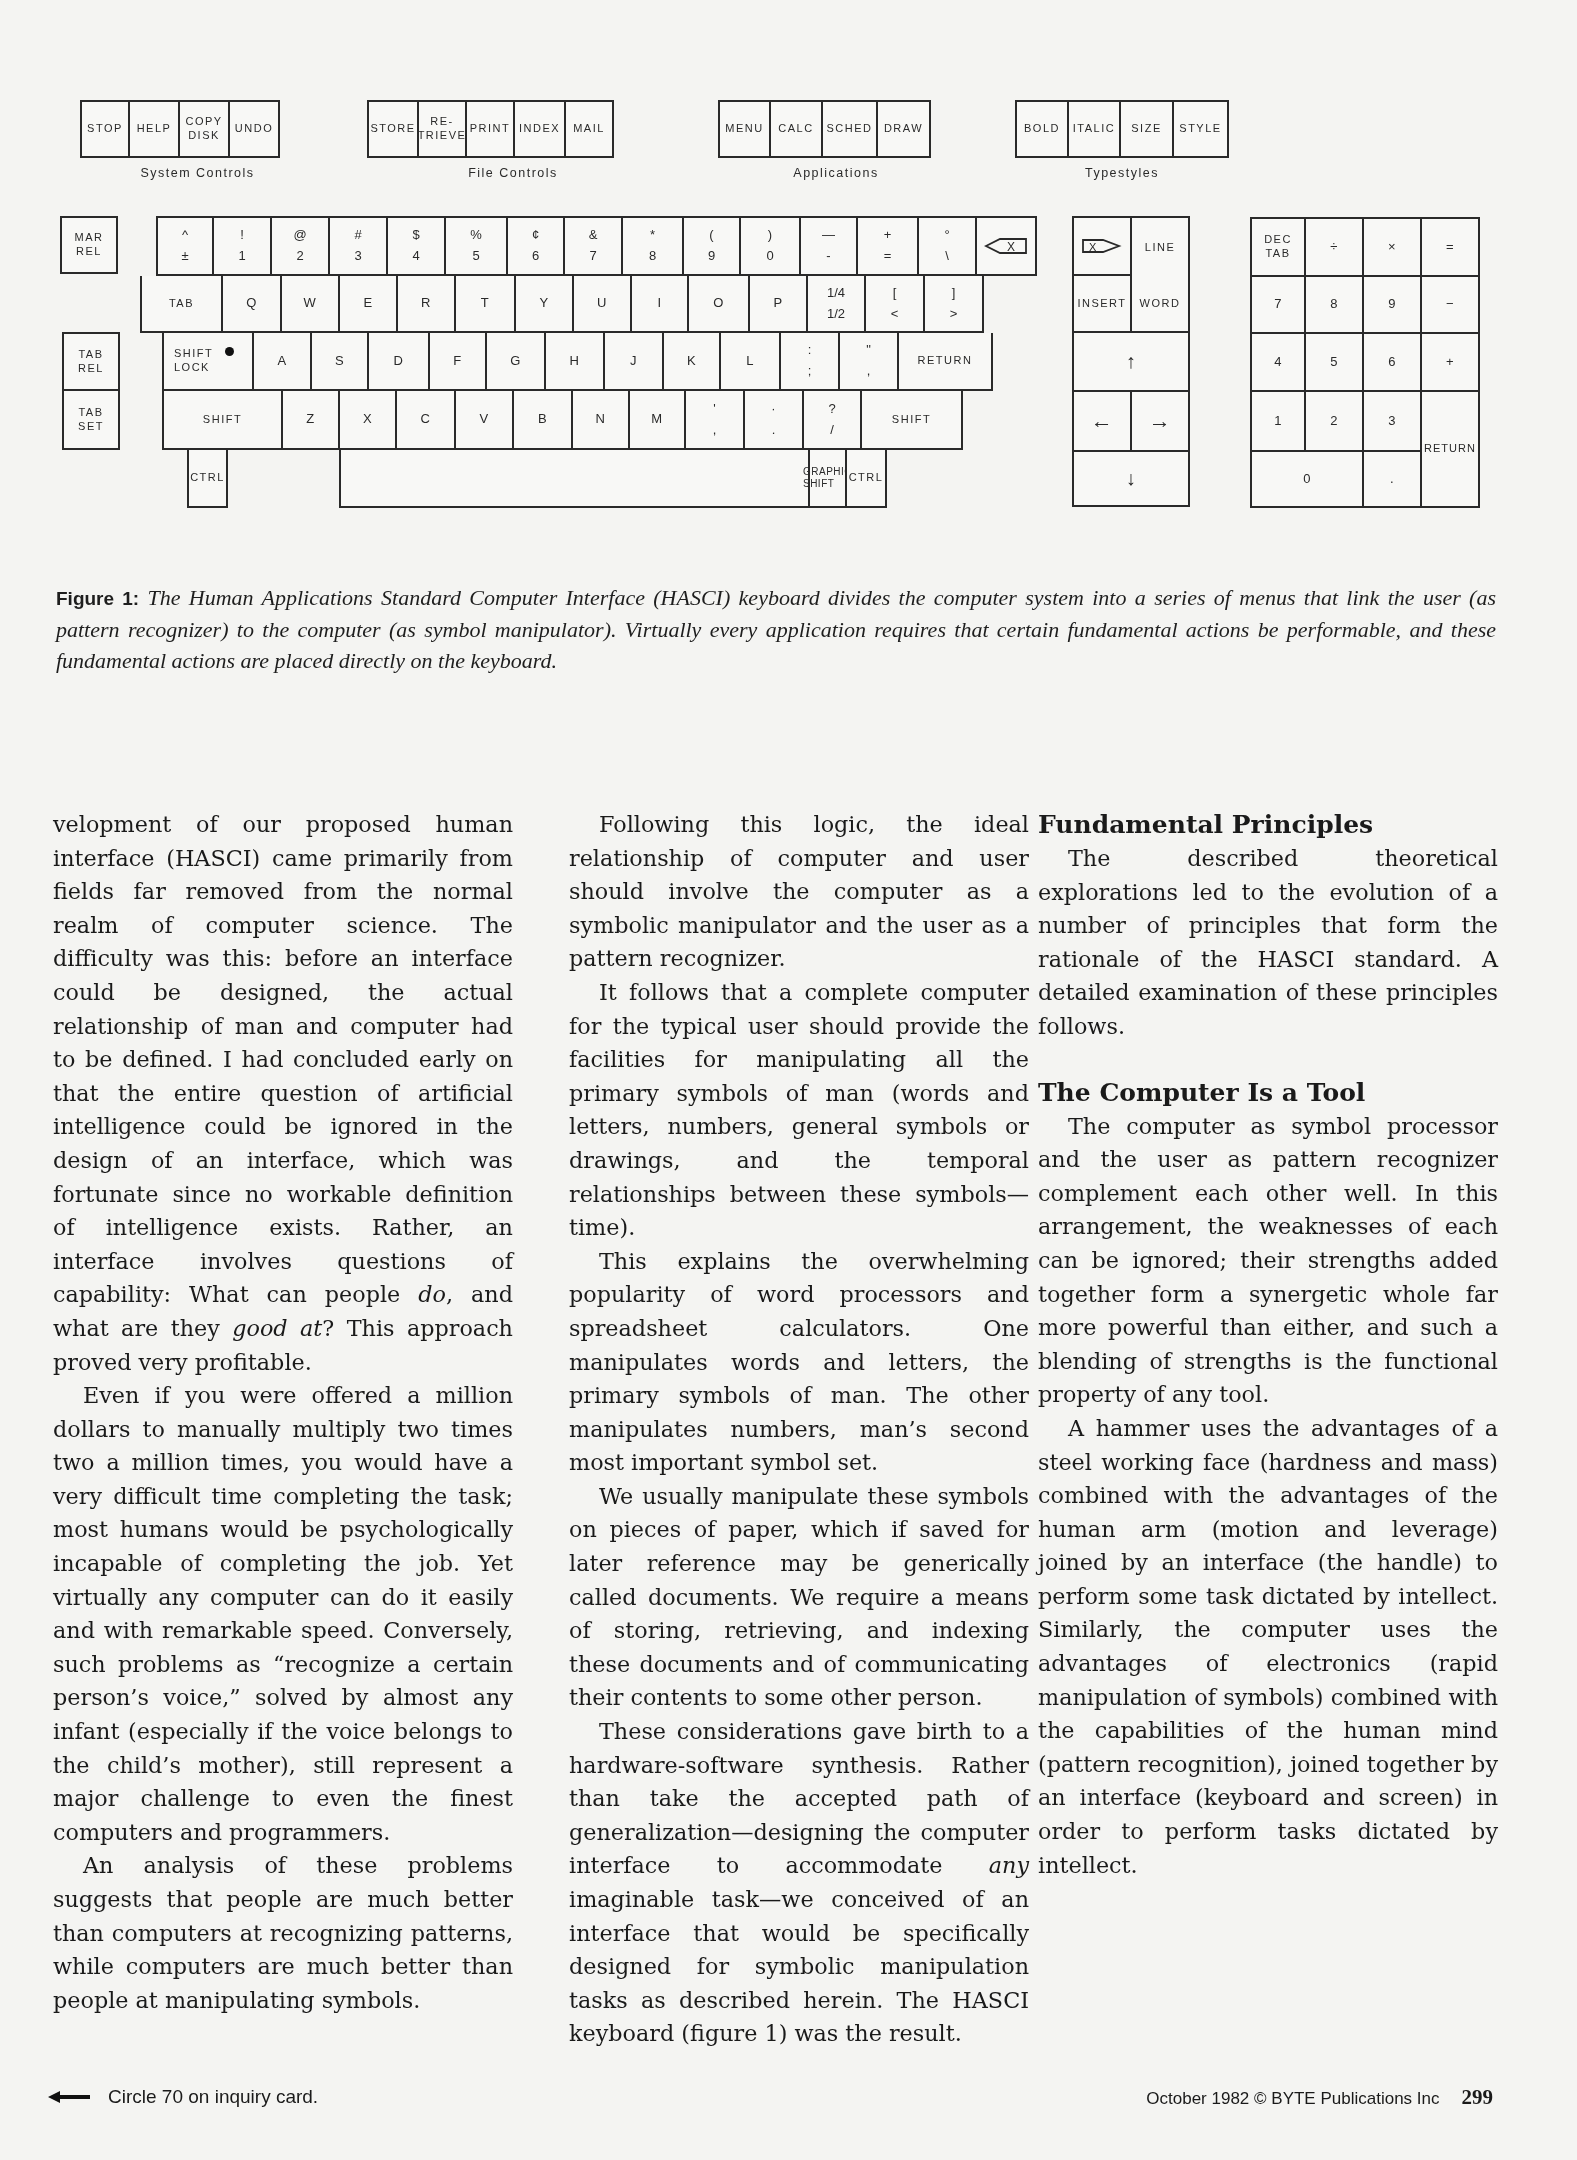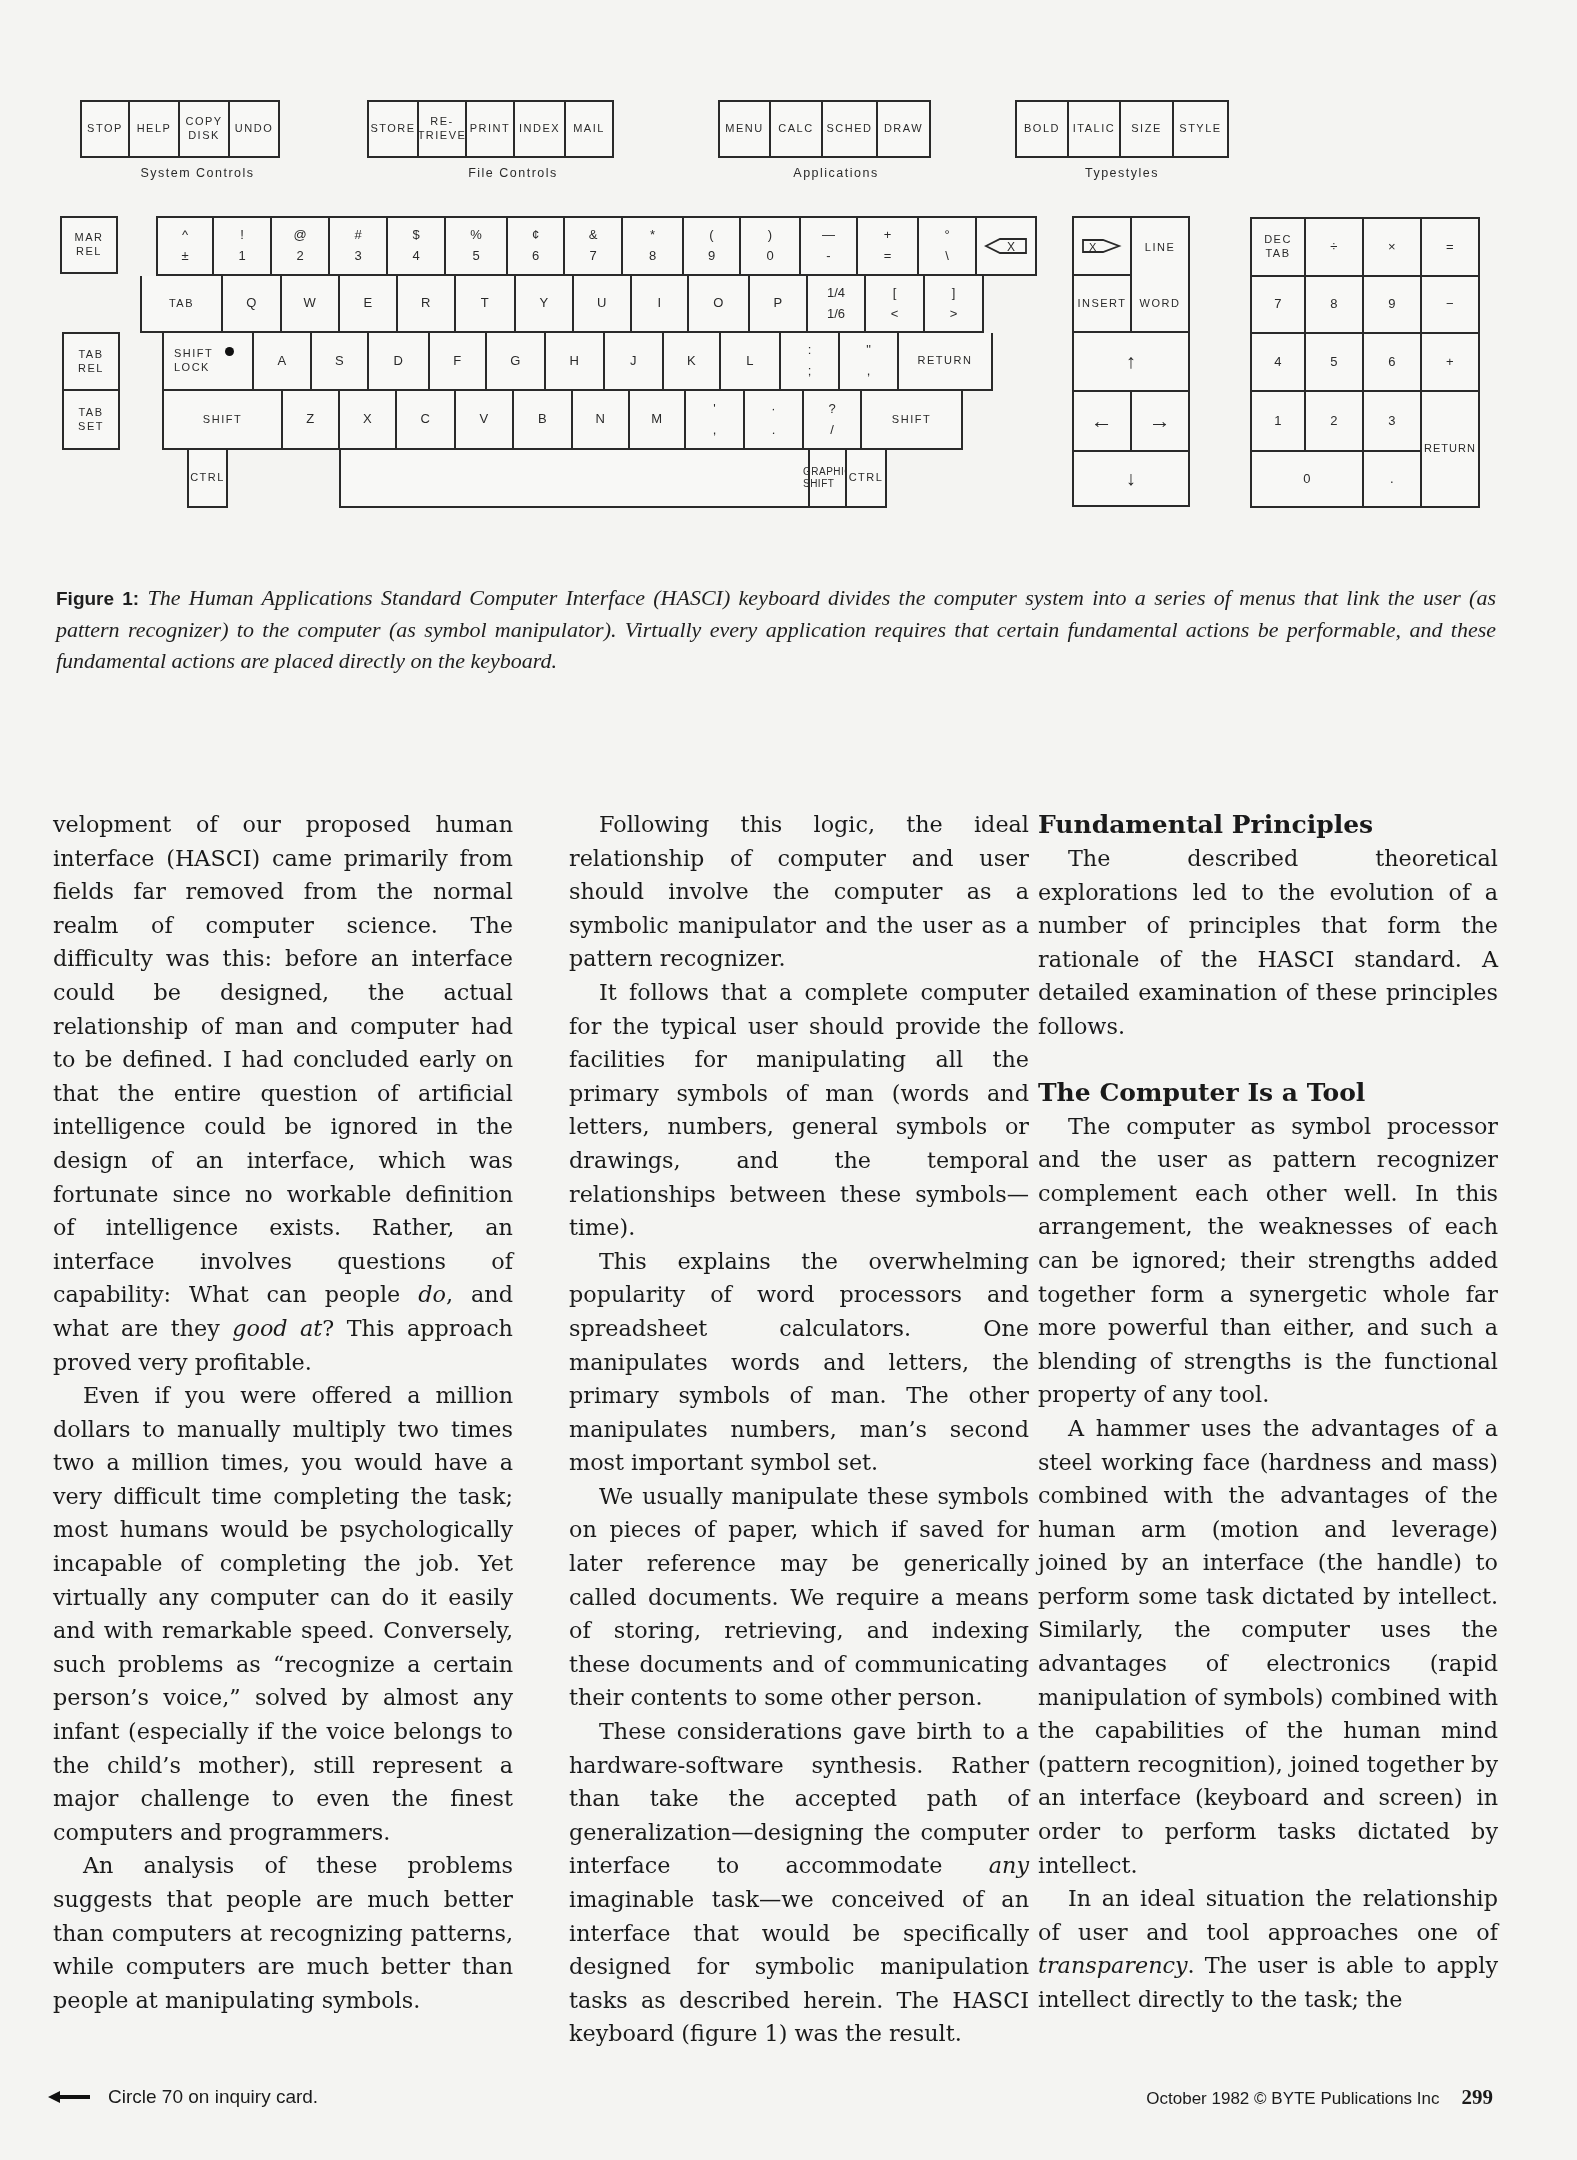--- a/index.html
+++ b/index.html
@@ -234,21 +234,21 @@
         <span>I</span>
       </div>
       <div class="key notb nolb big" style="left: 689px; top: 276px; width: 61px; height: 57px;">
         <span>O</span>
       </div>
       <div class="key notb nolb big" style="left: 750px; top: 276px; width: 58px; height: 57px;">
         <span>P</span>
       </div>
       <div class="key notb nolb two" style="left: 808px; top: 276px; width: 58px; height: 57px;">
         <span>1/4</span>
-        <span>1/6</span>
+        <span>1/2</span>
       </div>
       <div class="key notb nolb two" style="left: 866px; top: 276px; width: 59px; height: 57px;">
         <span>[</span>
         <span>&lt;</span>
       </div>
       <div class="key notb nolb two" style="left: 925px; top: 276px; width: 59px; height: 57px;">
         <span>]</span>
         <span>&gt;</span>
       </div>
       <div class="key notb" style="left: 162px; top: 333px; width: 92px; height: 58px;">
@@ -456,21 +456,20 @@
   <p class="ind">We usually manipulate these symbols on pieces of paper, which if saved for later reference may be generically called documents. We require a means of storing, retrieving, and indexing these documents and of communicating their contents to some other person.</p>
   <p class="ind"><span>These considerations gave birth to a hardware-software synthesis. Rather than take the accepted path of generalization—designing the computer interface to accommodate </span><em>any</em><span> imaginable task—we conceived of an interface that would be specifically designed for symbolic manipulation tasks as described herein. The HASCI keyboard (figure 1) was the result.</span></p>
 </div>
 
 <div class="col c3">
   <h2>Fundamental Principles</h2>
   <p class="ind">The described theoretical explorations led to the evolution of a number of principles that form the rationale of the HASCI standard. A detailed examination of these principles follows.</p>
   <h2 class="gap">The Computer Is a Tool</h2>
   <p class="ind">The computer as symbol processor and the user as pattern recognizer complement each other well. In this arrangement, the weaknesses of each can be ignored; their strengths added together form a synergetic whole far more powerful than either, and such a blending of strengths is the functional property of any tool.</p>
   <p class="ind">A hammer uses the advantages of a steel working face (hardness and mass) combined with the advantages of the human arm (motion and leverage) joined by an interface (the handle) to perform some task dictated by intellect. Similarly, the computer uses the advantages of electronics (rapid manipulation of symbols) combined with the capabilities of the human mind (pattern recognition), joined together by an interface (keyboard and screen) in order to perform tasks dictated by intellect.</p>
-  <p class="ind"><span>In an ideal situation the relationship of user and tool approaches one of </span><em>transparency</em><span>. The user is able to apply intellect directly to the task; the</span></p>
 </div>
 
 <div class="footer-left">
   <span class="arrow"></span>
   <span>Circle 70 on inquiry card.</span>
 </div>
 <div class="footer-right">
   <span>October 1982 © BYTE Publications Inc</span>
   <span class="pg">299</span>
 </div>

